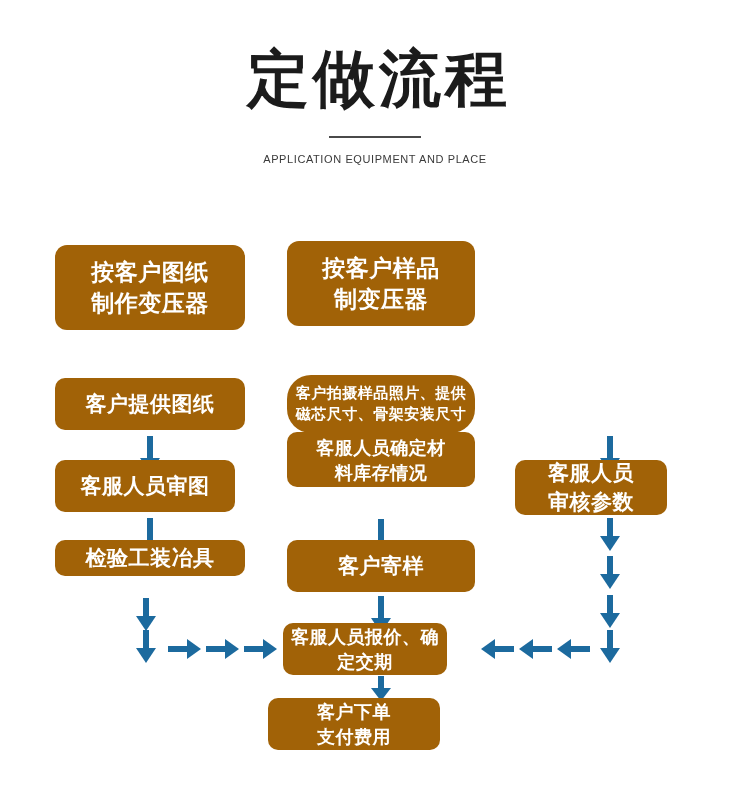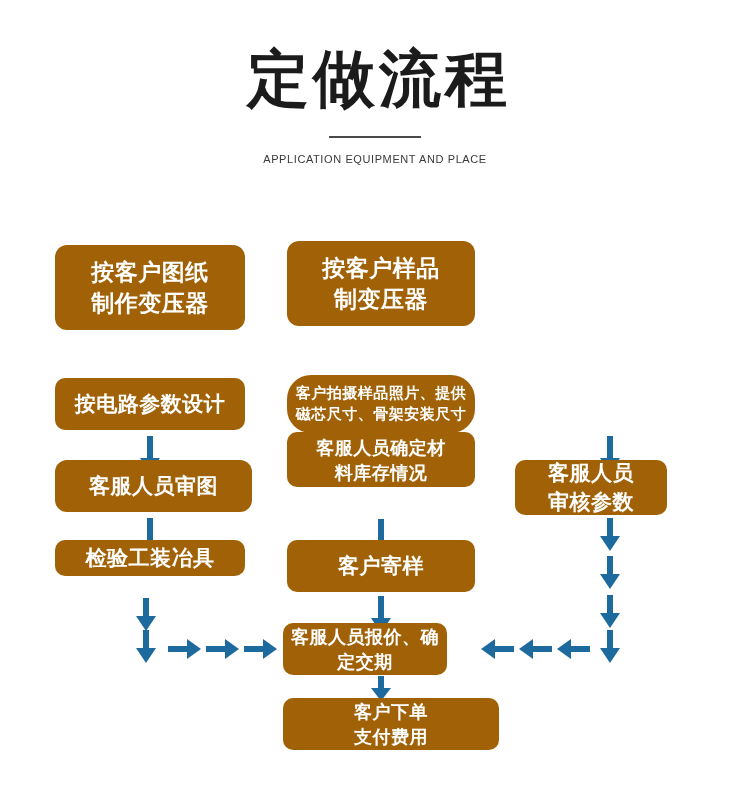--- a/index.html
+++ b/index.html
@@ -108,29 +108,29 @@
   <p class="page-subtitle">APPLICATION EQUIPMENT AND PLACE</p>
 </div>
 
 <div class="flow">
 
   <div class="node head" style="left:55px; top:245px; width:190px; height:85px;">按客户图纸
 制作变压器</div>
   <div class="node head" style="left:287px; top:241px; width:188px; height:85px;">按客户样品
 制变压器</div>
 
-  <div class="node big" style="left:55px; top:378px; width:190px; height:52px;">按电路参数设计</div>
+  <div class="node big" style="left:55px; top:378px; width:190px; height:52px;">客户提供图纸</div>
   <div class="arrow" style="left:138px; top:436px;">
     <svg width="24" height="38" viewBox="0 0 24 38">
       <rect x="9" y="0" width="6" height="24" fill="#1c6a9e"></rect>
       <polygon points="2,22 22,22 12,37" fill="#1c6a9e"></polygon>
     </svg>
   </div>
 
-  <div class="node big" style="left:55px; top:460px; width:197px; height:52px;border-radius:12px;">客服人员审图</div>
+  <div class="node big" style="left:55px; top:460px; width:180px; height:52px;">客服人员审图</div>
   <div class="arrow" style="left:138px; top:518px;">
     <svg width="24" height="38" viewBox="0 0 24 38">
       <rect x="9" y="0" width="6" height="24" fill="#1c6a9e"></rect>
       <polygon points="2,22 22,22 12,37" fill="#1c6a9e"></polygon>
     </svg>
   </div>
 
   <div class="node big" style="left:55px; top:540px; width:190px; height:36px;">检验工装冶具</div>
   <div class="arrow" style="left:134px; top:598px;">
     <svg width="24" height="34" viewBox="0 0 24 34">
@@ -191,21 +191,21 @@
   </div>
 
   <div class="node mid" style="left:283px; top:623px; width:164px; height:52px;">客服人员报价、确
 定交期</div>
   <div class="arrow" style="left:369px; top:676px;">
     <svg width="24" height="26" viewBox="0 0 24 26">
       <rect x="9" y="0" width="6" height="14" fill="#1c6a9e"></rect>
       <polygon points="2,12 22,12 12,25" fill="#1c6a9e"></polygon>
     </svg>
   </div>
-  <div class="node mid" style="left:283px; top:698px; width:216px; height:52px;">客户下单
+  <div class="node mid" style="left:268px; top:698px; width:172px; height:52px;">客户下单
 支付费用</div>
 
   <div class="arrow" style="left:598px; top:436px;">
     <svg width="24" height="38" viewBox="0 0 24 38">
       <rect x="9" y="0" width="6" height="24" fill="#1c6a9e"></rect>
       <polygon points="2,22 22,22 12,37" fill="#1c6a9e"></polygon>
     </svg>
   </div>
 
   <div class="node big" style="left:515px; top:460px; width:152px; height:55px;">客服人员

